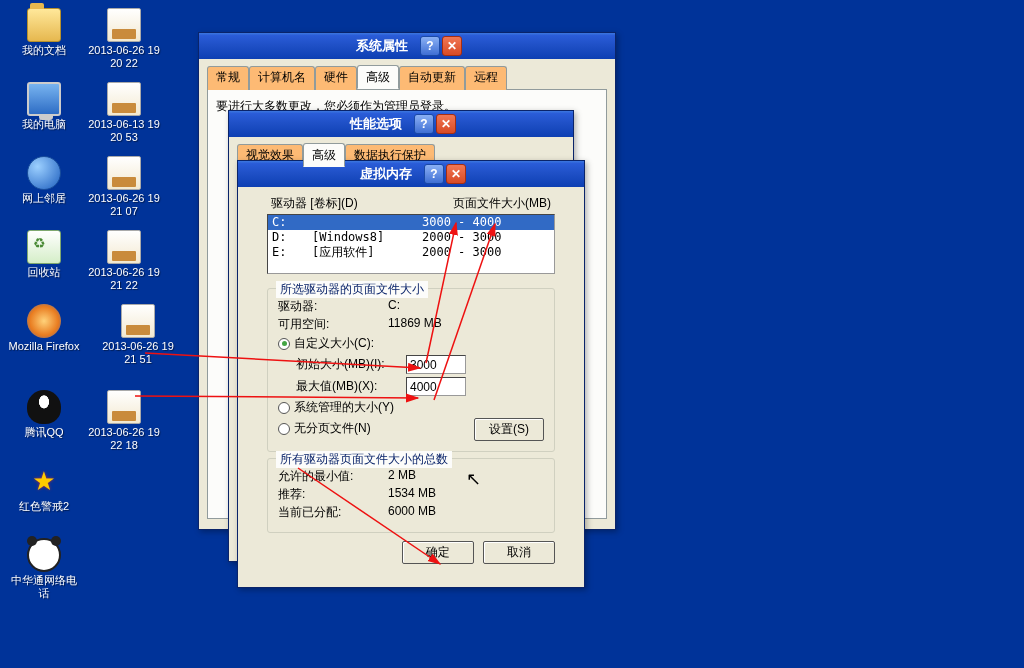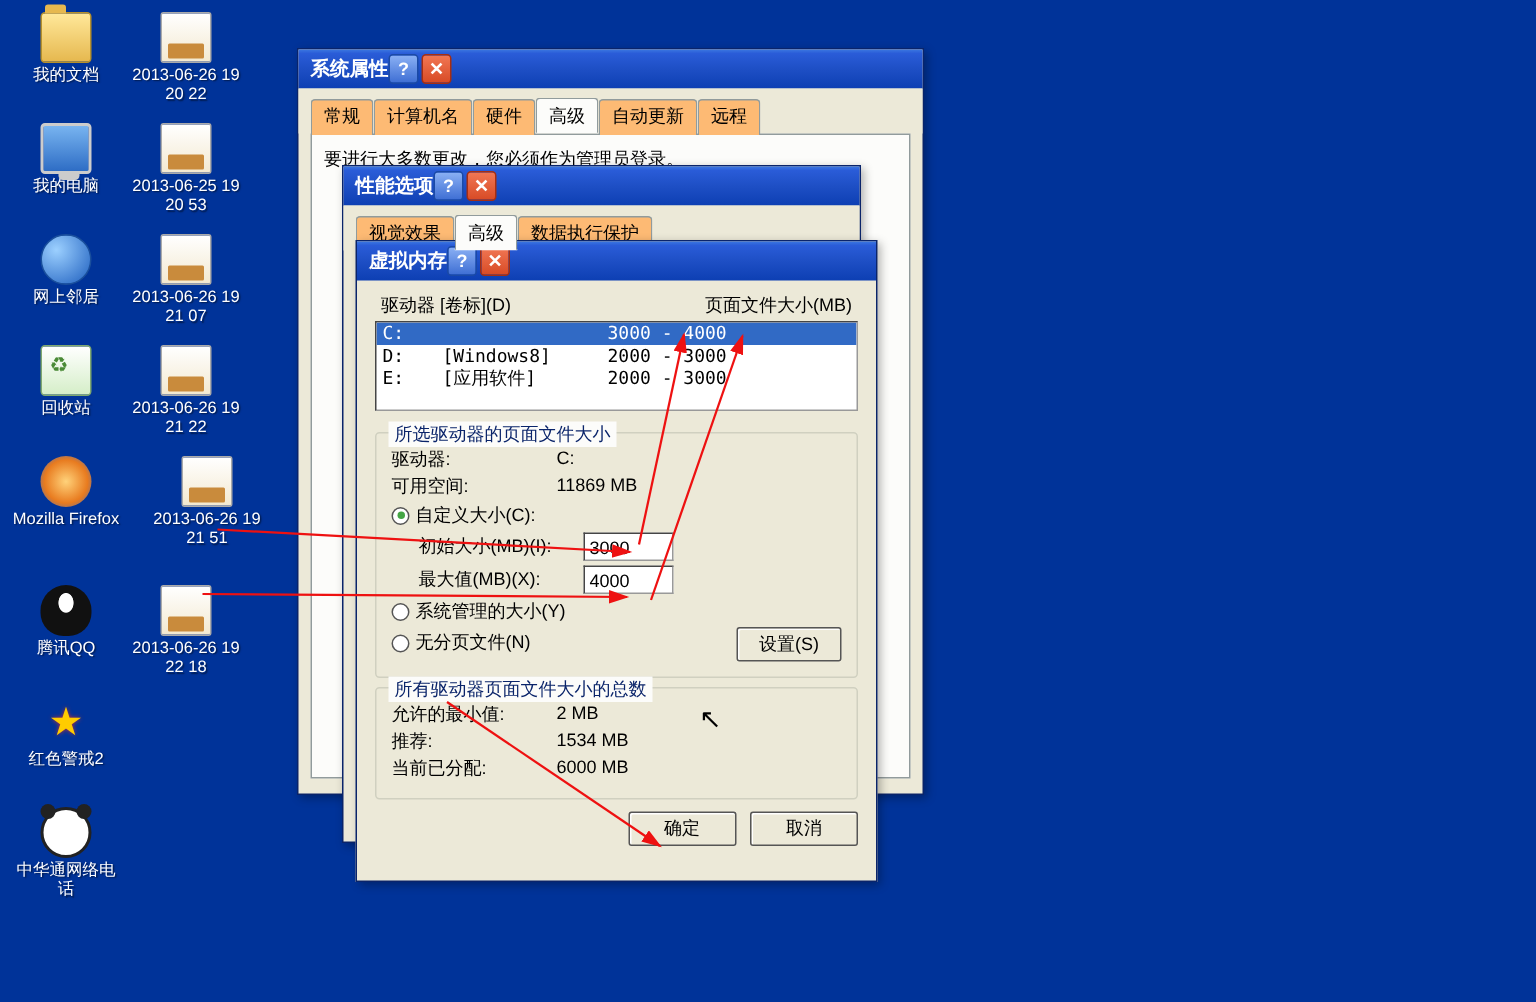--- a/index.html
+++ b/index.html
@@ -50,24 +50,25 @@
   .window {
     position: absolute;
     background: #ece9d8;
     border: 1px solid #0A246A;
     box-shadow: 2px 2px 6px rgba(0,0,0,.3);
   }
   .titlebar {
     height: 26px;
     background: linear-gradient(to bottom,#3b77e0 0%,#2a5cd8 10%,#1e4fc5 50%,#0d3fb3 100%);
     color: #fff;
-    display: flex; align-items: center; justify-content: flex-start;
+    display: flex; align-items: center; justify-content: center;
     padding: 0 4px 0 8px;
     font-weight: bold;
     font-size: 13px;
+    gap: 12px;
   }
   .titlebtns { display:flex; gap:2px; }
   .tbtn {
     width: 20px; height: 20px;
     background: linear-gradient(#8ab0f4,#3f6fd4);
     border: 1px solid #1b4aa6;
     border-radius: 3px;
     color: #fff;
     display:flex;align-items:center;justify-content:center;
     font-size:12px; font-family: Arial;
@@ -153,21 +154,21 @@
     </div>
 </div>
 
 <div class="desktop-icons">
   <div class="dicon" style="top:8px;left:82px;width:84px">
       <div class="ic file-ic"></div>
       <div class="lb">2013-06-26 19 20 22</div>
     </div>
   <div class="dicon" style="top:82px;left:82px;width:84px">
       <div class="ic file-ic"></div>
-      <div class="lb">2013-06-25 19 20 53</div>
+      <div class="lb">2013-06-13 19 20 53</div>
     </div>
   <div class="dicon" style="top:156px;left:82px;width:84px">
       <div class="ic file-ic"></div>
       <div class="lb">2013-06-26 19 21 07</div>
     </div>
   <div class="dicon" style="top:230px;left:82px;width:84px">
       <div class="ic file-ic"></div>
       <div class="lb">2013-06-26 19 21 22</div>
     </div>
   <div class="dicon" style="top:304px;left:96px;width:84px">
@@ -217,21 +218,21 @@
 </div>
 
 <div class="window" style="left:237px;top:160px;width:348px;height:428px;background:#ece9d8">
   <div class="titlebar">
     <span>虚拟内存</span>
     <div class="titlebtns">
       <div class="tbtn">?</div>
       <div class="tbtn close">✕</div>
     </div>
   </div>
-  <div style="padding:8px 12px">
+  <div style="padding:8px 29px">
     <div class="header-row">
       <span style="flex:1">驱动器 [卷标](D)</span>
       <span>页面文件大小(MB)</span>
     </div>
     <div class="listbox">
       <div class="listrow sel">
         <span class="lr-c1">C:</span>
           <span class="lr-c2"></span>
           <span class="lr-c3">3000 - 4000</span>
       </div>

